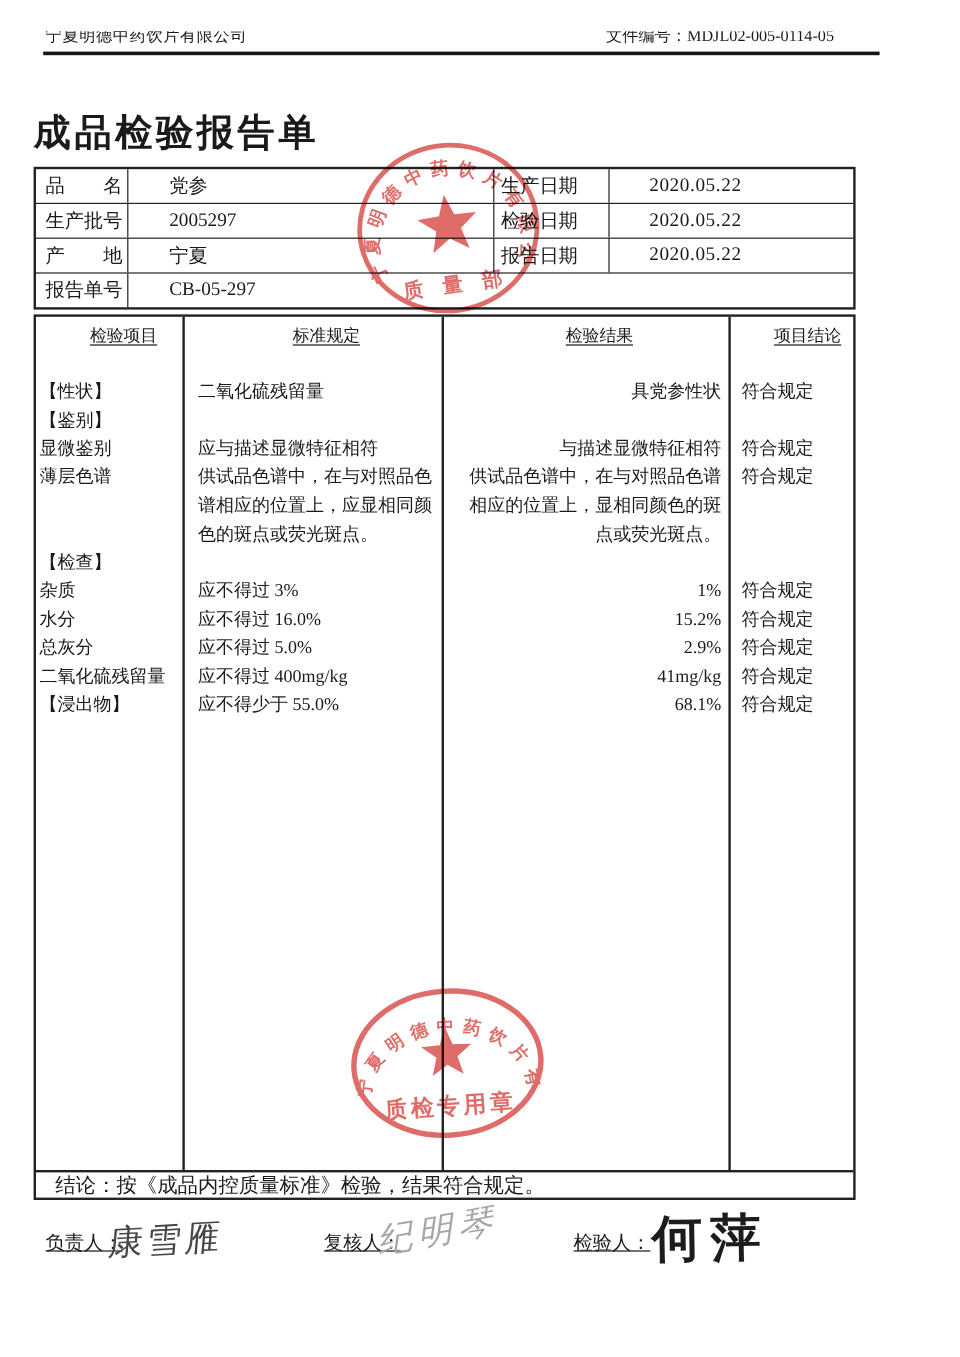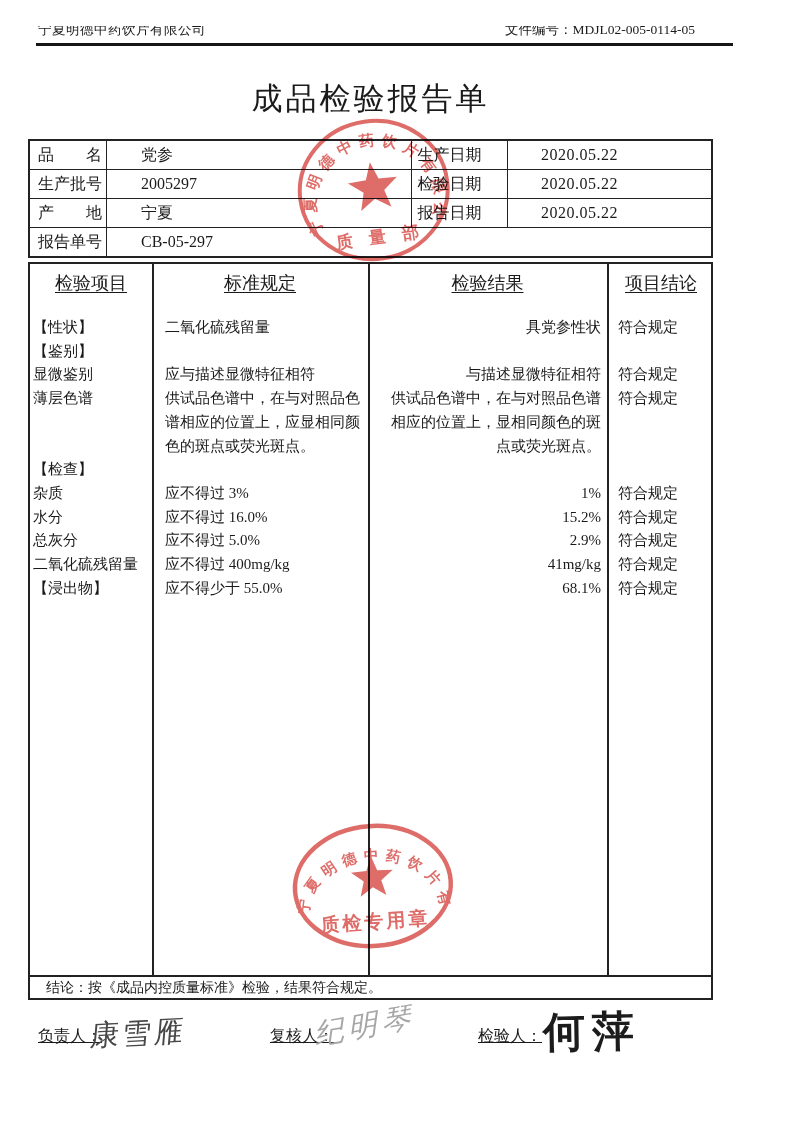--- a/index.html
+++ b/index.html
@@ -9,48 +9,48 @@
     overflow:hidden;
   }
   
   .top-strip{position:absolute; left:0; top:26px; width:800px; height:15px; overflow:hidden;}
   .top-strip .inner{position:relative; margin-top:-5px; height:20px;}
   .hdr-company{position:absolute; left:38px; top:0; font-size:13.5px; letter-spacing:.5px; white-space:nowrap;}
   .hdr-docno{position:absolute; left:505px; top:0; font-size:13.5px; white-space:nowrap;}
   .hdr-rule{position:absolute; left:36px; top:43px; width:697px; height:2.5px; background:#161616;}
 
   
-  .title{position:absolute; left:28px; top:78px; width:685px; text-align:center;
-    font-size:31px; font-weight:normal; letter-spacing:3px;}
+  .title{position:absolute; left:28px; top:90px; width:685px; text-align:left;
+    font-size:31px; font-weight:bold; letter-spacing:3px;}
 
   
   .info-table{position:absolute; left:28px; top:139px; width:685px; border:2px solid #222; box-sizing:border-box; background:transparent;}
   .info-row{display:grid; grid-template-columns:77px 257px 96px 255px; height:29px; box-sizing:border-box; border-bottom:1.5px solid #222; font-size:16px;gap:24px;}
   .info-row.last{grid-template-columns:77px 1fr; border-bottom:none; height:28px;}
   .info-row > div{display:flex; align-items:center; box-sizing:border-box; white-space:nowrap; overflow:visible;}
   .ilabel{padding-left:8px; border-right:1.5px solid #222;}
   .ivalue{padding-left:10px;}
   .ilabel2{padding-left:6px; border-left:1.5px solid #222; border-right:1.5px solid #222; margin-left:-1.5px;}
   .ivalue2{padding-left:9px; letter-spacing:.5px;}
 
   
   .main-table{position:absolute; left:28px; top:262px; width:685px; height:738px; border:2px solid #222; box-sizing:border-box;}
   .vline{position:absolute; top:0; width:1.5px; height:711px; background:#222;}
   .v1{left:122px;} .v2{left:338px;} .v3{left:577px;}
   .hline{position:absolute; left:0; top:711px; width:100%; height:1.5px; background:#222;}
-  .mt-header{position:absolute; left:0; top:0; width:100%; display:grid; grid-template-columns:122px 216px 239px 108px; padding-top:7px; font-size:18px;}
+  .mt-header{position:absolute; left:0; top:0; width:100%; display:grid; grid-template-columns:122px 216px 239px 108px; padding-top:7px; font-size:14px;padding-left:12px;}
   .mt-header span{justify-self:center; text-decoration:underline; text-underline-offset:3px;}
   .mt-rows{position:absolute; left:0; top:52px; width:100%;}
   .trow{display:grid; grid-template-columns:122px 216px 239px 108px; font-size:15px; line-height:23.7px;}
   .trow > div{box-sizing:border-box;}
   .c-item{padding-left:3px;}
   .c-std{padding-left:13px; padding-right:6px;}
   .c-res{padding-left:11px; padding-right:6px;text-align:right;}
   .c-con{padding-left:11px;}
-  .concl{position:absolute; left:0; top:713px; width:100%; height:22px; line-height:22px; font-size:14px; padding-left:16px; box-sizing:border-box; white-space:nowrap;}
+  .concl{position:absolute; left:0; top:713px; width:100%; height:22px; line-height:22px; font-size:17px; padding-left:16px; box-sizing:border-box; white-space:nowrap;}
 
   
   .sig-label{position:absolute; font-size:16px; white-space:nowrap;text-decoration:underline;}
   .sig-name{position:absolute; white-space:nowrap;}
   .sig1{left:90px; top:1014px; font-size:29px; color:#474747; letter-spacing:3px; transform:rotate(-3deg) skewX(-8deg);}
   .sig2{left:316px; top:1006px; font-size:29px; color:#a6a6a6; letter-spacing:5px; transform:rotate(-10deg) skewX(-18deg);}
   .sig3{left:543px; top:1004px; font-size:42px; color:#1c1c1c; font-weight:bold; letter-spacing:7px; transform:rotate(-1deg);}
 
   
   .stamp{position:absolute; mix-blend-mode:multiply; opacity:.85;}

